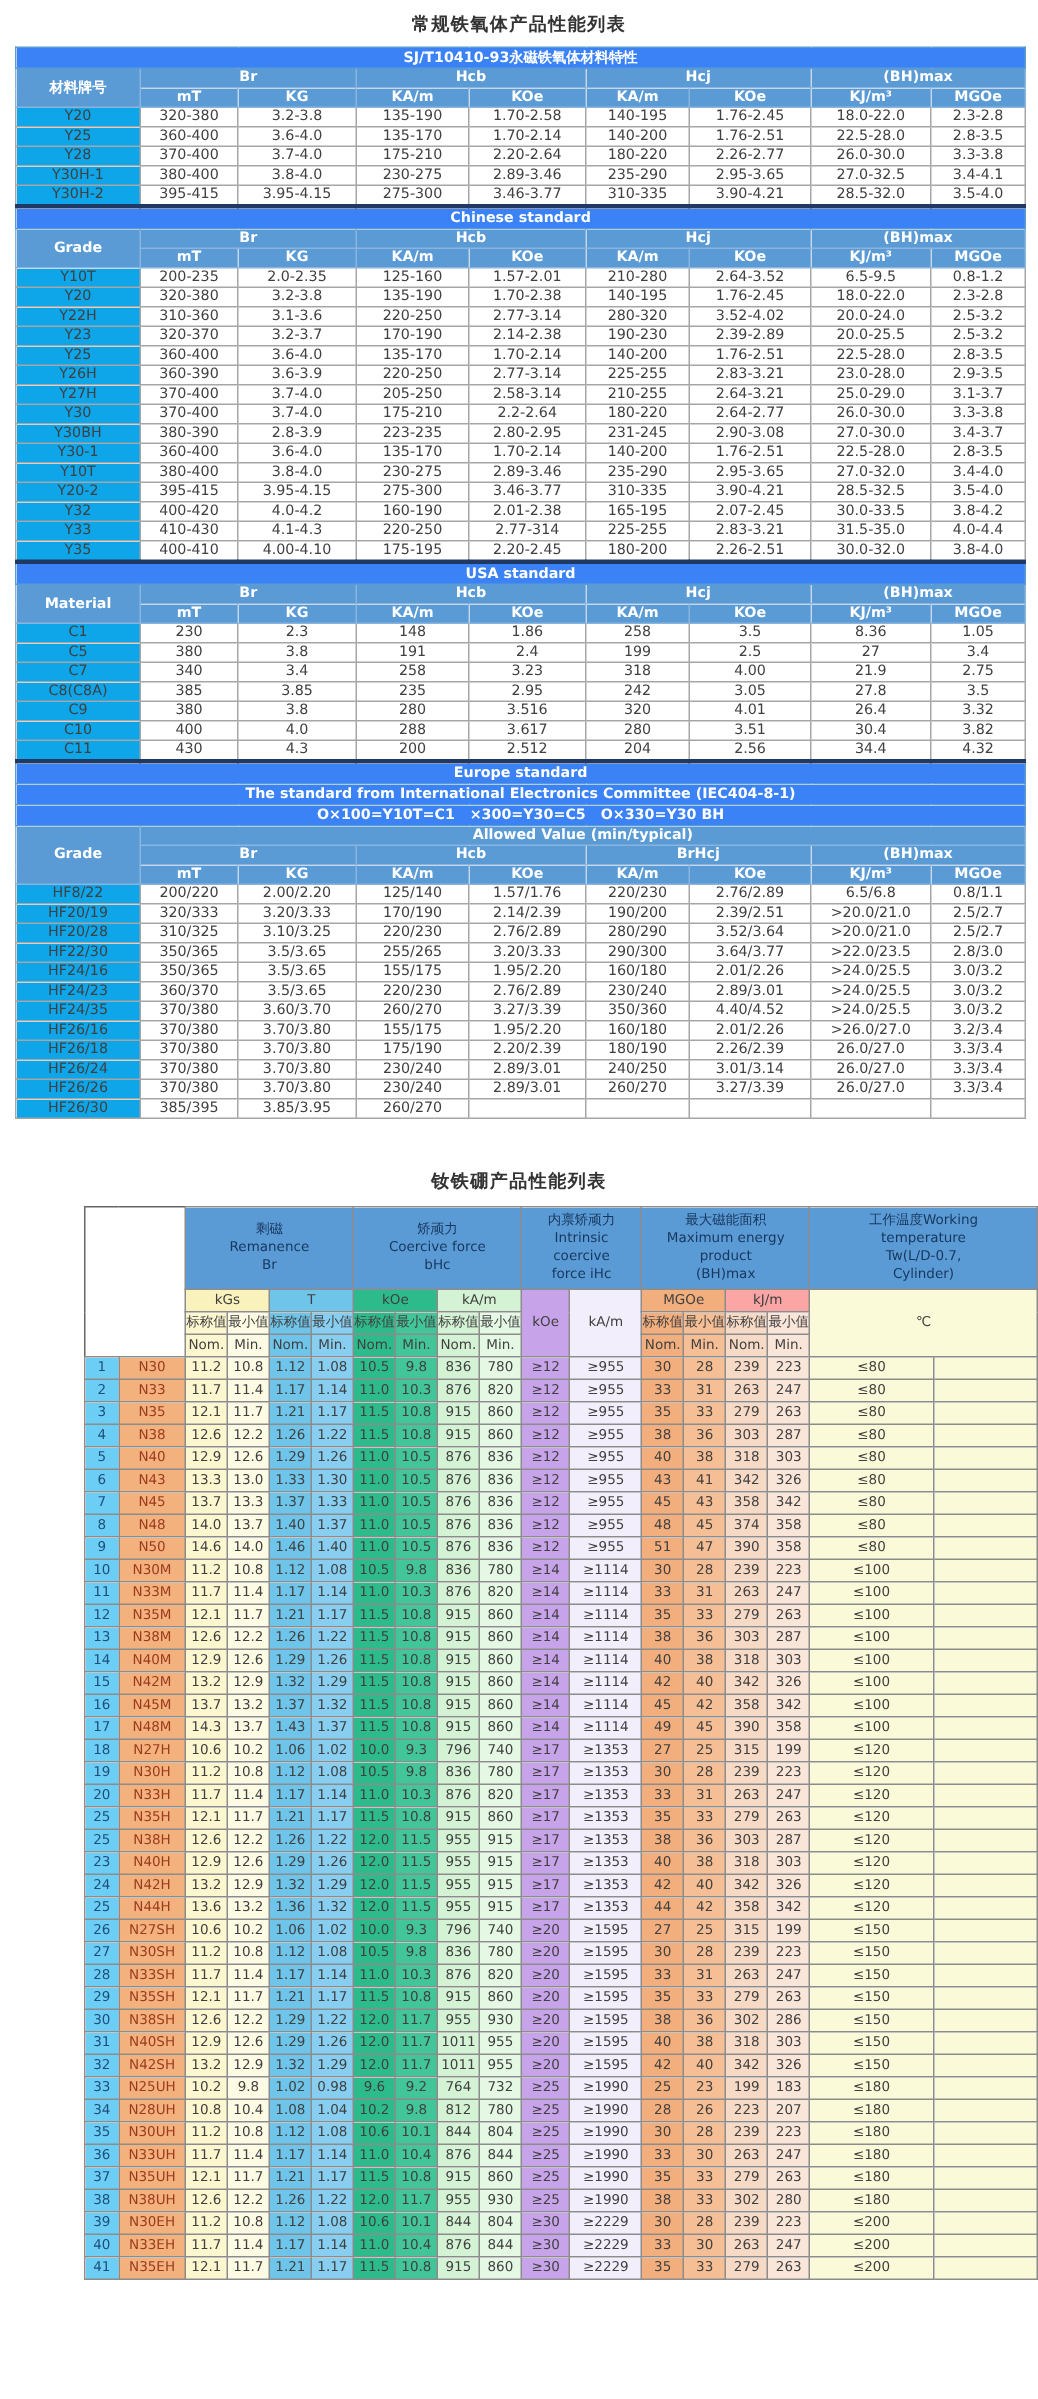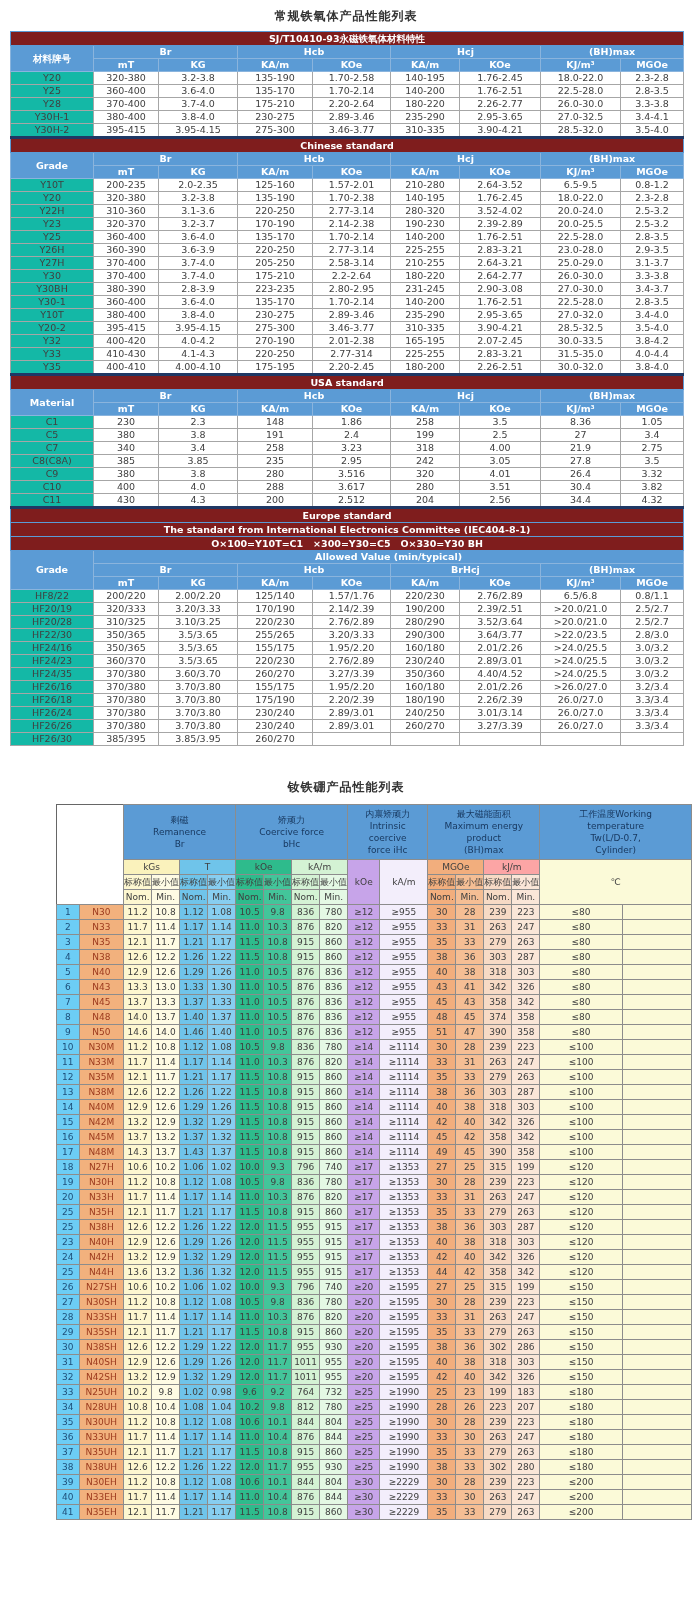--- a/index.html
+++ b/index.html
@@ -23,26 +23,26 @@
   .ft td,.ft th{
     border:1px solid #a6a6a6;text-align:center;padding:0;
     height:12px;line-height:12px;overflow:hidden;white-space:nowrap;
     font-weight:normal;
   }
   .ft .hdr{
     background:#5b9bd5;color:#ffffff;font-weight:bold;
     border:1px solid #8ab4dd;
   }
   .ft .band{
-    background:#7f1d1d;color:#ffffff;font-weight:bold;
+    background:#3b82f6;color:#ffffff;font-weight:bold;
     border:1px solid #5b9bd5;height:13px;line-height:13px;
   }
   .ft .band-top{border-top:3px solid #1f3864;}
   .ft .pre{white-space:pre;}
-  .ft td.lab{background:#14b8a6;}
+  .ft td.lab{background:#0ea5e9;}
 
   
   table.nt{
     border-collapse:collapse;table-layout:fixed;
     margin:8px 0 0 56px;font-size:9px;color:#404040;
     border:1px solid #666666;
   }
   .nt td,.nt th{
     border:1px solid #8c8c8c;text-align:center;padding:0;
     height:14px;line-height:13px;overflow:hidden;white-space:nowrap;
@@ -320,21 +320,21 @@
         <td>3.46-3.77</td>
         <td>310-335</td>
         <td>3.90-4.21</td>
         <td>28.5-32.5</td>
         <td>3.5-4.0</td>
       </tr>
       <tr>
         <td class="lab">Y32</td>
         <td>400-420</td>
         <td>4.0-4.2</td>
-        <td>270-190</td>
+        <td>160-190</td>
         <td>2.01-2.38</td>
         <td>165-195</td>
         <td>2.07-2.45</td>
         <td>30.0-33.5</td>
         <td>3.8-4.2</td>
       </tr>
       <tr>
         <td class="lab">Y33</td>
         <td>410-430</td>
         <td>4.1-4.3</td>

